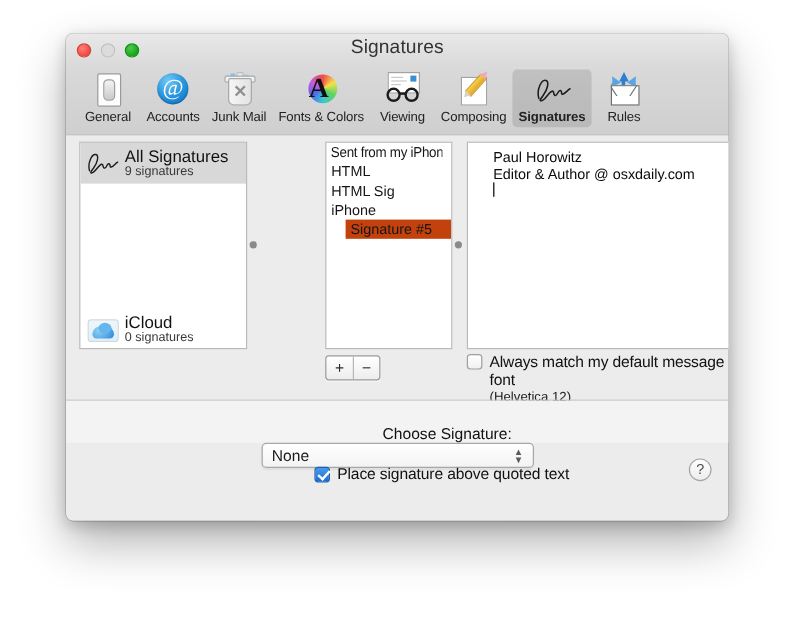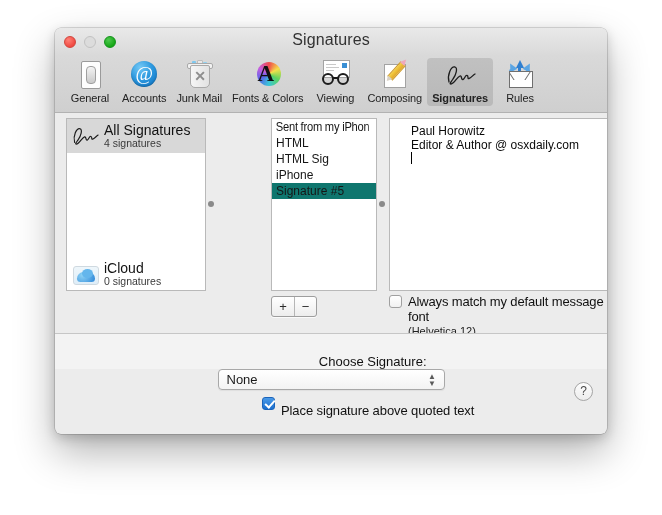--- a/index.html
+++ b/index.html
@@ -329,21 +329,21 @@
     height: 173px;
   }
   .sig-item {
     font-size: 12px;
     color: #161616;
     padding: 1px 3px 1px 4px;
     line-height: 14px;
     white-space: nowrap;
     overflow: hidden;
   }
-  .sig-item.selected { background: #0f766e; }
+  .sig-item.selected { background: #c2410c; margin-left: 16px; }
   .sig-item.condensed {
     transform: scaleX(0.93);
     transform-origin: left center;
     letter-spacing: -0.25px;
   }
 
   
   #editor-pane {
     left: 334px;
     top: 5px;
@@ -495,21 +495,21 @@
     text-align: center;
   }
   .row-place {
     position: absolute;
     left: 0; top: 53px;
     width: 100%;
     display: flex;
     align-items: center;
   }
   .place-spacer { width: 207px; }
-  .place-label { font-size: 13px; color: #111; margin-left: 6px; letter-spacing:-0.1px;margin-top:16px;}
+  .place-label { font-size: 13px; color: #111; margin-left: 6px; letter-spacing:-0.1px;}
   .help-btn {
     position: absolute;
     right: 14px;
     top: 48px;
     width: 19px;
     height: 19px;
     border-radius: 50%;
     border: 1px solid #a5a5a5;
     background: linear-gradient(to bottom, #fdfdfd, #ededed);
     color: #4a4a4a;
@@ -631,21 +631,21 @@
 
         <div class="pane" id="accounts-pane">
           <div class="acct-row selected">
             <span class="acct-icon">
               <svg width="28" height="28" viewBox="0 0 31 24">
                 <path d="M4 19 C2 12, 6 3, 10 4 C13 5, 11 12, 8 16 C6 19, 4 21, 6 21 C9 21, 12 14, 15 13 C17 12.4, 16 17, 18 16.5 C20 16, 20 12, 22 12.5 C24 13, 22 16, 24 15.5 C26 15, 28 12, 30 11" fill="none" stroke="#1c1c1c" stroke-width="1.3" stroke-linecap="round"></path>
               </svg>
             </span>
             <span class="acct-text">
               <span class="acct-name" style="display:block">All Signatures</span>
-              <span class="acct-sub" style="display:block">4 signatures</span>
+              <span class="acct-sub" style="display:block">9 signatures</span>
             </span>
           </div>
 
           <div class="acct-spacer"></div>
 
           <div class="acct-row">
             <span class="acct-icon">
               <span class="ic-cloud"></span>
             </span>
             <span class="acct-text">

